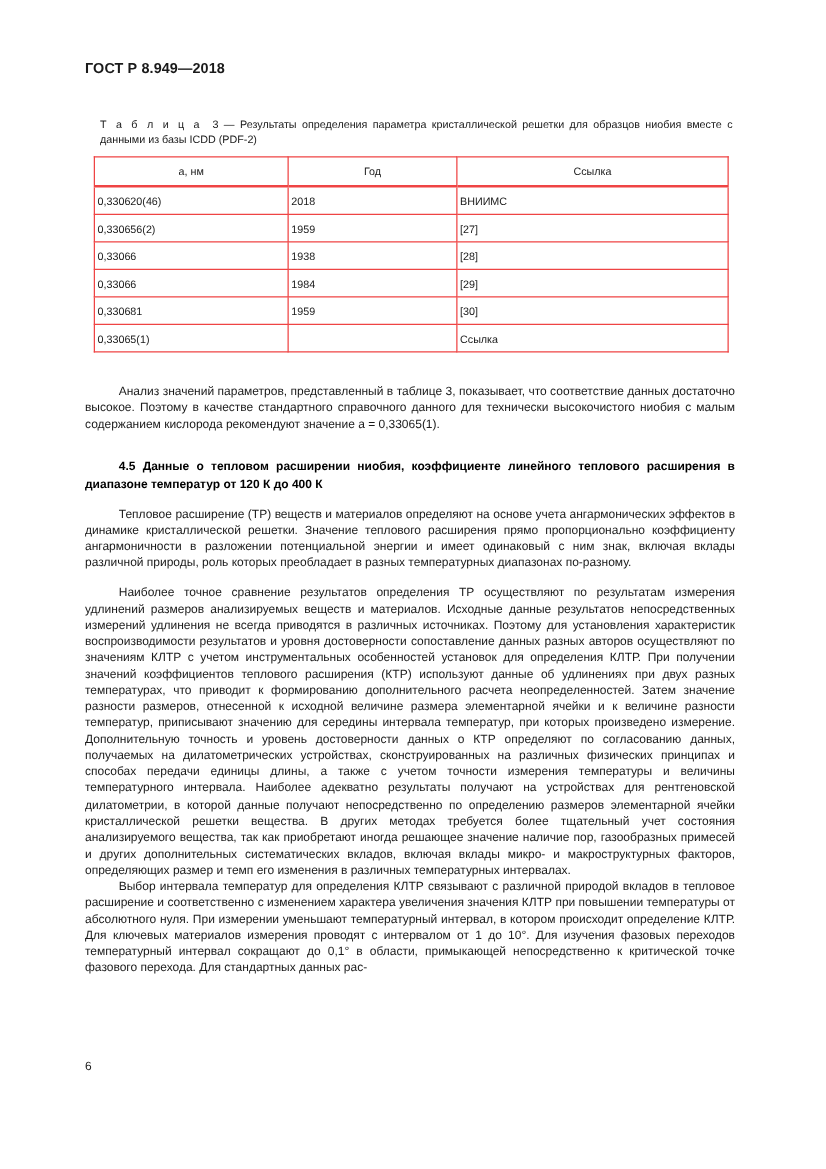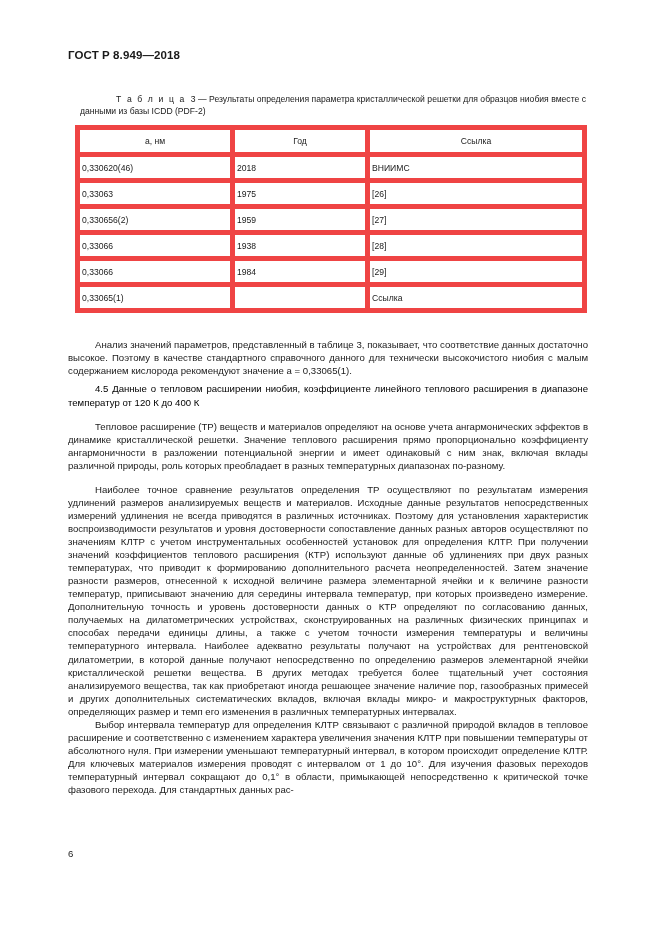--- a/index.html
+++ b/index.html
@@ -43,34 +43,33 @@
     font-size: 8.6px;
     line-height: 11.6px;
     margin-top: 32px;
     text-align: justify;
     color: #1a1a1a;
     padding-left: 12px;
     padding-right: 2px;
   }
   .spaced {
     letter-spacing: 1.6px;
-    margin-left: 36px;
   }
 
   
   table.data {
     border-collapse: collapse;
     width: 507px;
     margin-top: 8px;
     margin-left: 7px;
     table-layout: fixed;
   }
   table.data th,
   table.data td {
-    border: 5px solid #ef4444;
+    border: 1px solid #ef4444;
     font-size: 8.6px;
     font-weight: normal;
     color: #1a1a1a;
     height: 21px;
     padding: 0 2px;
     vertical-align: middle;
   }
   table.data thead th {
     border-bottom-width: 2px;
     height: 22px;
@@ -103,24 +102,24 @@
     color: #1a1a1a;
     -webkit-hyphens: none;
     hyphens: none;
   }
   p.body.first { margin-top: 25px; }
   p.gap { margin-top: 11px; }
 
   h4.section-heading {
     font-size: 9.6px;
     line-height: 13.2px;
-    font-weight: normal;
+    font-weight: bold;
     text-align: justify;
     text-indent: 27px;
-    margin: 5px 0 0 0;
+    margin: 21px 0 0 0;
     padding: 0;
     color: #000000;
   }
 
   
   .page-number {
     position: absolute;
     left: 68px;
     top: 848px;
     font-size: 9.6px;
@@ -153,40 +152,40 @@
           <th>Ссылка</th>
         </tr>
       </thead>
       <tbody>
         <tr>
           <td>0,330620(46)</td>
           <td>2018</td>
           <td>ВНИИМС</td>
         </tr>
         <tr>
-          <td>0,33063</td>
-          <td>1975</td>
-          <td>[26]</td>
-        </tr>
-        <tr>
           <td>0,330656(2)</td>
           <td>1959</td>
           <td>[27]</td>
         </tr>
         <tr>
           <td>0,33066</td>
           <td>1938</td>
           <td>[28]</td>
         </tr>
         <tr>
           <td>0,33066</td>
           <td>1984</td>
           <td>[29]</td>
         </tr>
         <tr>
+          <td>0,330681</td>
+          <td>1959</td>
+          <td>[30]</td>
+        </tr>
+        <tr>
           <td>0,33065(1)</td>
           <td></td>
           <td>Ссылка</td>
         </tr>
       </tbody>
     </table>
 
     <p class="body first">Анализ значений параметров, представленный в таблице 3, показывает, что соответствие данных достаточно высокое. Поэтому в качестве стандартного справочного данного для технически высокочистого ниобия с малым содержанием кислорода рекомендуют значение а = 0,33065(1).</p>
 
     <h4 class="section-heading">4.5 Данные о тепловом расширении ниобия, коэффициенте линейного теплового расширения в диапазоне температур от 120 К до 400 К</h4>

